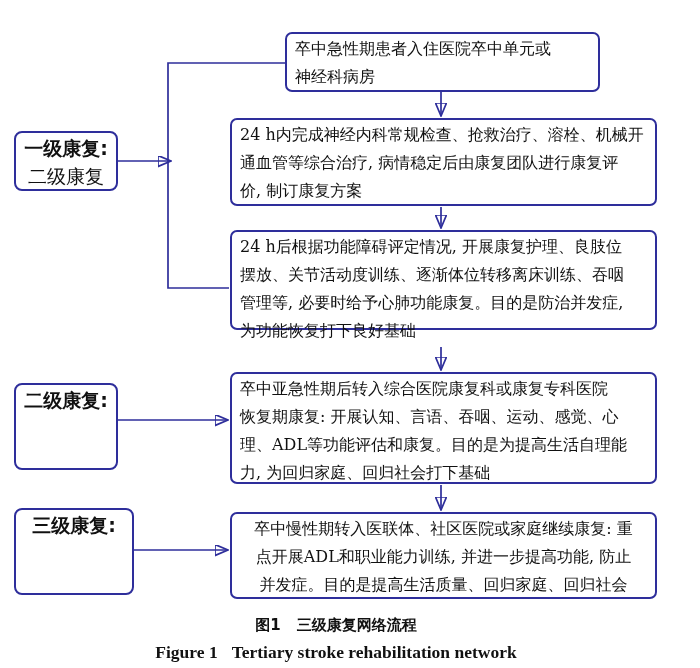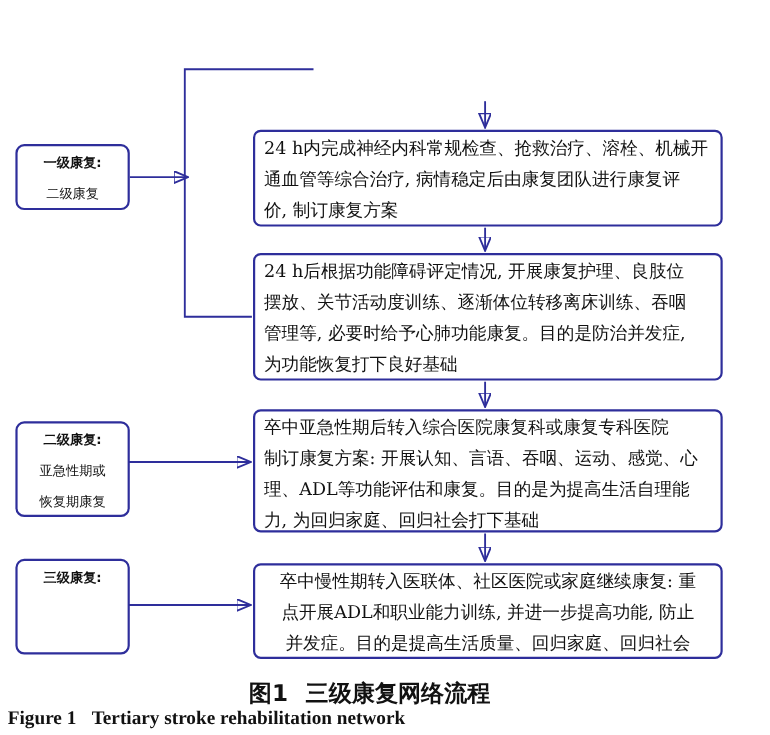--- a/index.html
+++ b/index.html
@@ -11,31 +11,31 @@
   .connectors path,.connectors line{stroke:var(--accent,#2e2e9b);stroke-width:1.7;fill:none;}
   .fbox{
     position:absolute;box-sizing:border-box;border:2px solid var(--accent,#2e2e9b);
     border-radius:7px;background:#ffffff;
     font-size:16px;line-height:28px;white-space:pre-line;
     padding:1px 8px 0 8px;text-align:left;
   }
   .sbox{
     position:absolute;box-sizing:border-box;border:2px solid var(--accent,#2e2e9b);
     border-radius:8px;background:#ffffff;text-align:center;
-    font-size:12px;line-height:28px;padding-top:1px;
+    font-size:19px;line-height:28px;padding-top:1px;
   }
   .sbox .stitle{font-weight:bold;font-family:"DejaVu Sans","Liberation Sans",sans-serif;}
   .sbox .ssub{white-space:pre-line;}
   .caption-zh{
     position:absolute;left:0;top:616px;width:672px;text-align:center;
-    font-family:"DejaVu Sans","Liberation Sans",sans-serif;font-weight:bold;font-size:21px;
+    font-family:"DejaVu Sans","Liberation Sans",sans-serif;font-weight:bold;font-size:15px;
   }
   .caption-zh span{margin:0 8px;}
   .caption-en{
-    position:absolute;left:0;top:642px;width:672px;text-align:left;
+    position:absolute;left:0;top:642px;width:672px;text-align:center;
     font-family:"Liberation Serif","DejaVu Serif",serif;font-weight:bold;font-size:17.5px;
   }
   .caption-en span{margin:0 7px;}
 </style>
 </head>
 <body>
 
 <div class="canvas">
 
   <svg class="connectors" width="700" height="668" viewBox="0 0 700 668">
@@ -50,51 +50,51 @@
     <line x1="118" y1="161" x2="170" y2="161" marker-end="url(#ah)"></line>
     <line x1="116" y1="420" x2="227" y2="420" marker-end="url(#ah)"></line>
     <line x1="116" y1="550" x2="227" y2="550" marker-end="url(#ah)"></line>
 
     <line x1="441" y1="92" x2="441" y2="115" marker-end="url(#ah)"></line>
     <line x1="441" y1="207" x2="441" y2="227" marker-end="url(#ah)"></line>
     <line x1="441" y1="347" x2="441" y2="369" marker-end="url(#ah)"></line>
     <line x1="441" y1="485" x2="441" y2="509" marker-end="url(#ah)"></line>
   </svg>
 
+  <div class="fbox" style="left:285px;top:32px;width:315px;height:60px;">卒中急性期患者入住医院卒中单元或
+神经科病房</div>
 
   <div class="fbox" style="left:230px;top:118px;width:427px;height:88px;">24 h内完成神经内科常规检查、抢救治疗、溶栓、机械开
 通血管等综合治疗, 病情稳定后由康复团队进行康复评
 价, 制订康复方案</div>
 
-  <div class="fbox" style="left:230px;top:230px;width:427px;height:116px;">24 h后根据功能障碍评定情况, 开展康复护理、良肢位
+  <div class="fbox" style="left:230px;top:230px;width:427px;height:100px;">24 h后根据功能障碍评定情况, 开展康复护理、良肢位
 摆放、关节活动度训练、逐渐体位转移离床训练、吞咽
 管理等, 必要时给予心肺功能康复。目的是防治并发症,
 为功能恢复打下良好基础</div>
 
   <div class="fbox" style="left:230px;top:372px;width:427px;height:112px;">卒中亚急性期后转入综合医院康复科或康复专科医院
-制订康复方案: 开展认知、言语、吞咽、运动、感觉、心
+恢复期康复: 开展认知、言语、吞咽、运动、感觉、心
 理、ADL等功能评估和康复。目的是为提高生活自理能
 力, 为回归家庭、回归社会打下基础</div>
 
   <div class="fbox" style="left:230px;top:512px;width:427px;height:87px;text-align:center;">卒中慢性期转入医联体、社区医院或家庭继续康复: 重
 点开展ADL和职业能力训练, 并进一步提高功能, 防止
 并发症。目的是提高生活质量、回归家庭、回归社会</div>
 
   <div class="sbox" style="left:14px;top:131px;width:104px;height:60px;">
     <div class="stitle">一级康复:</div>
     <div class="ssub">二级康复</div>
   </div>
 
   <div class="sbox" style="left:14px;top:383px;width:104px;height:87px;">
     <div class="stitle">二级康复:</div>
-    <div class="ssub">亚急性期或
-恢复期康复</div>
   </div>
 
-  <div class="sbox" style="left:14px;top:508px;width:104px;height:87px;">
+  <div class="sbox" style="left:14px;top:508px;width:120px;height:87px;">
     <div class="stitle">三级康复:</div>
   </div>
 
   <div class="caption-zh">
     <span>图1</span><span>三级康复网络流程</span>
   </div>
   <div class="caption-en">
     <span>Figure 1</span><span>Tertiary stroke rehabilitation network</span>
   </div>
 

